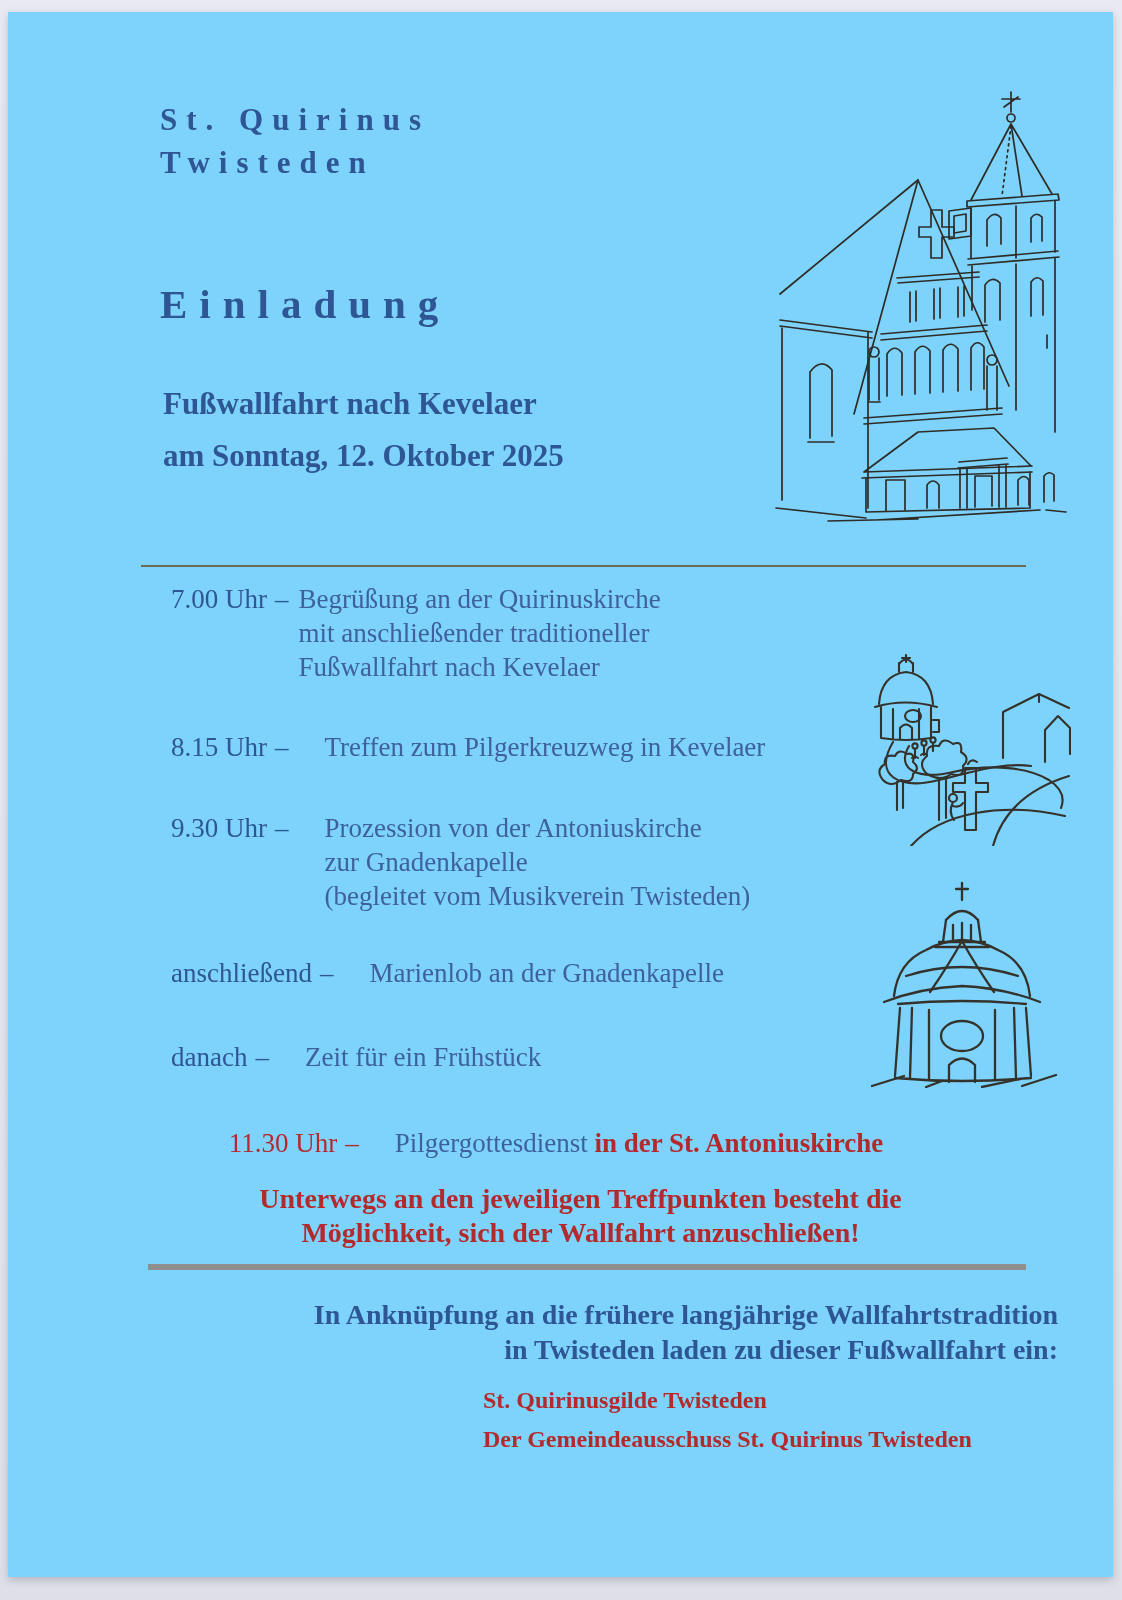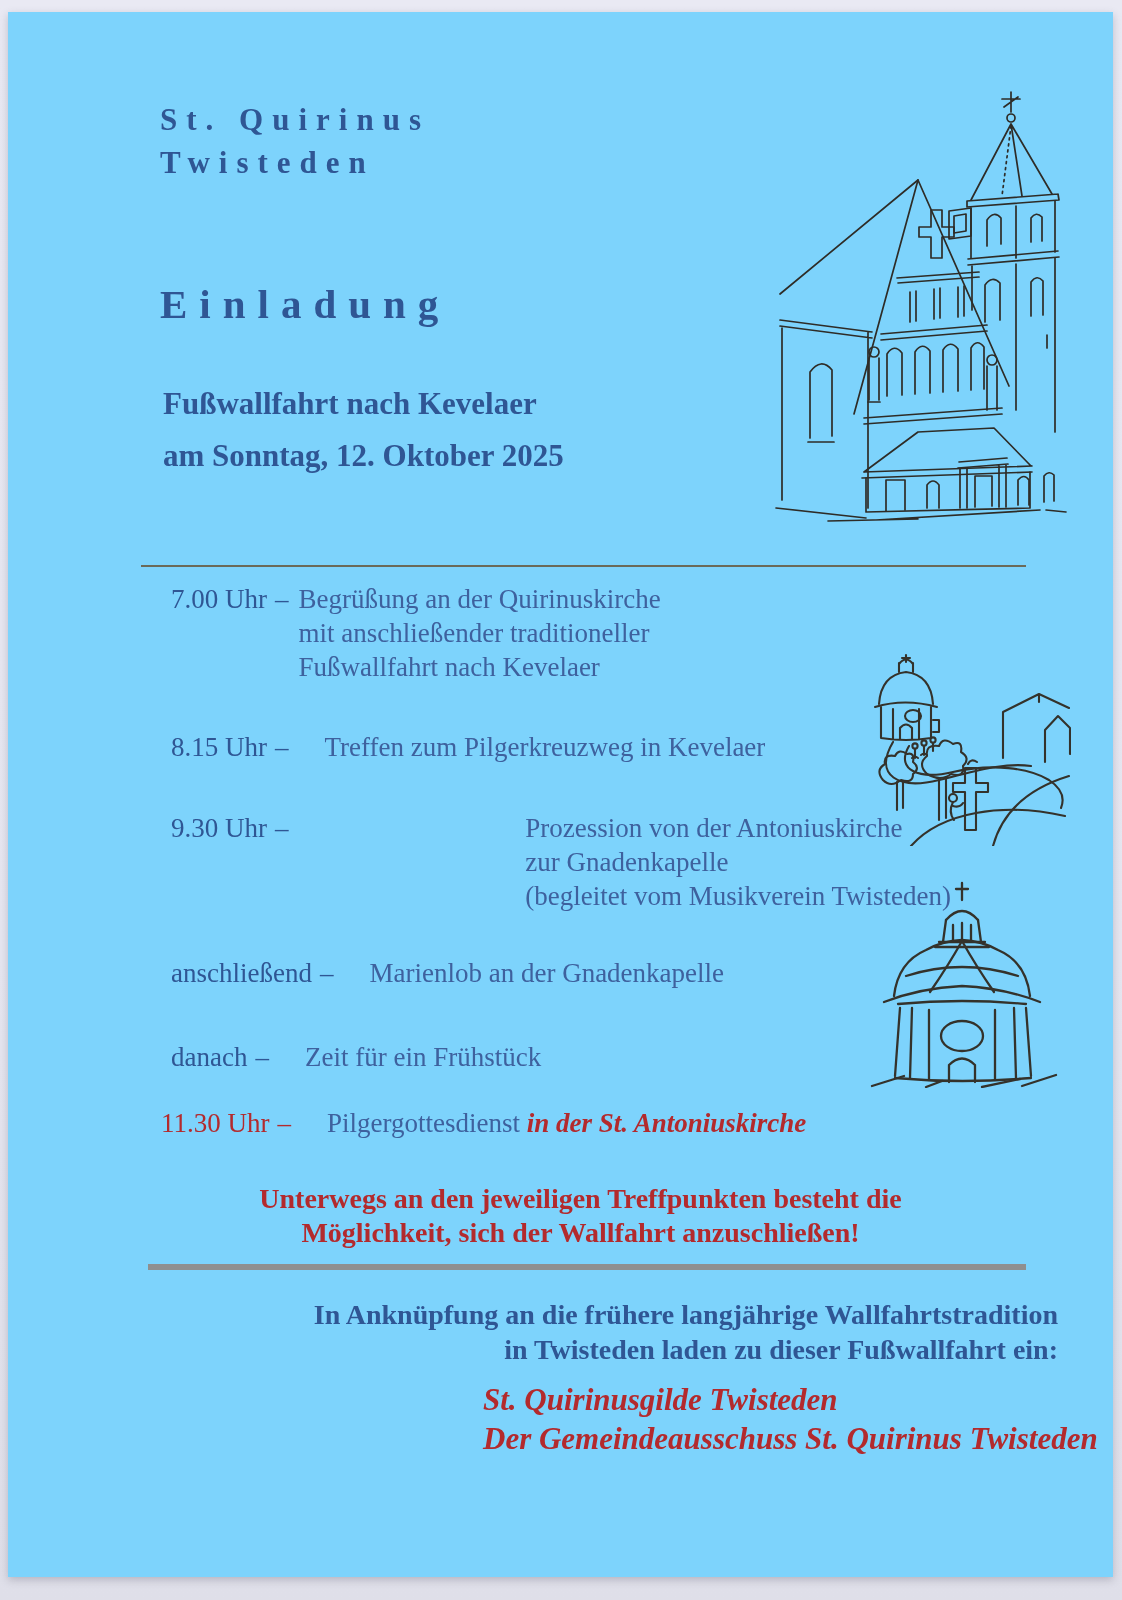--- a/index.html
+++ b/index.html
@@ -18,35 +18,35 @@
   .parish{left:152px;top:86px;font-weight:bold;font-size:31px;letter-spacing:9px;line-height:43px;color:#2f5694;}
   .parish .l2{}
   .invite-title{left:152px;top:268px;font-weight:bold;font-size:41px;letter-spacing:12px;color:#2f5694;}
   .subtitle{left:155px;top:366px;font-weight:bold;font-size:31px;line-height:52px;color:#2f5694;}
   .rule1{left:133px;top:553px;width:885px;height:2px;background:#6a6a59;}
   .rule2{left:140px;top:1252px;width:878px;height:6px;background:#8f8f8f;}
 
   .schedule{left:163px;top:570px;width:780px;font-size:27px;color:#3e619e;}
   .sched-item{display:flex;align-items:flex-start;}
   .sched-item + .sched-item{margin-top:46px;gap:26px;}
-  .sched-item:nth-child(3){margin-top:47px;justify-content:space-between;}
+  .sched-item:nth-child(3){margin-top:47px;}
   .sched-item:nth-child(4){margin-top:43px;}
   .sched-item:nth-child(5){margin-top:50px;}
-  .sched-item:nth-child(6){margin-top:32px;margin-left:-10px;}
+  .sched-item:nth-child(6){margin-top:52px;margin-left:-10px;justify-content:center;}
   .sched-head{white-space:nowrap;font-weight:normal;line-height:34px;color:#2f5694;}
   .sched-head .dash{margin:0 10px 0 8px;}
   .sched-item:nth-child(6) .sched-head{color:#b32a2d;}
   .sched-lines{line-height:34px;}
-  .seg-red{color:#b32a2d;font-weight:bold;font-style:italic;}
+  .seg-red{color:#b32a2d;font-weight:bold;}
 
   .notice{left:150px;top:1170px;width:845px;text-align:center;
     font-weight:bold;font-size:28px;line-height:34px;color:#b32a2d;}
 
   .closing{left:150px;top:1285px;width:900px;font-weight:bold;font-size:28px;line-height:35px;color:#2f5694;text-align:right;}
-  .signers{left:475px;top:1375px;font-weight:bold;font-size:31px;color:#b32a2d;font-style:italic;}
+  .signers{left:475px;top:1375px;font-weight:bold;font-size:24px;color:#b32a2d;}
   .signers .s{line-height:26px;}
   .signers .s + .s{margin-top:13px;}
 
   svg{display:block;}
   .sketch{stroke:#34322b;fill:none;stroke-linecap:round;stroke-linejoin:round;}
   .fine{stroke:#2e2c27;fill:none;stroke-linecap:round;stroke-linejoin:round;}
 </style>
 </head>
 <body>
 

